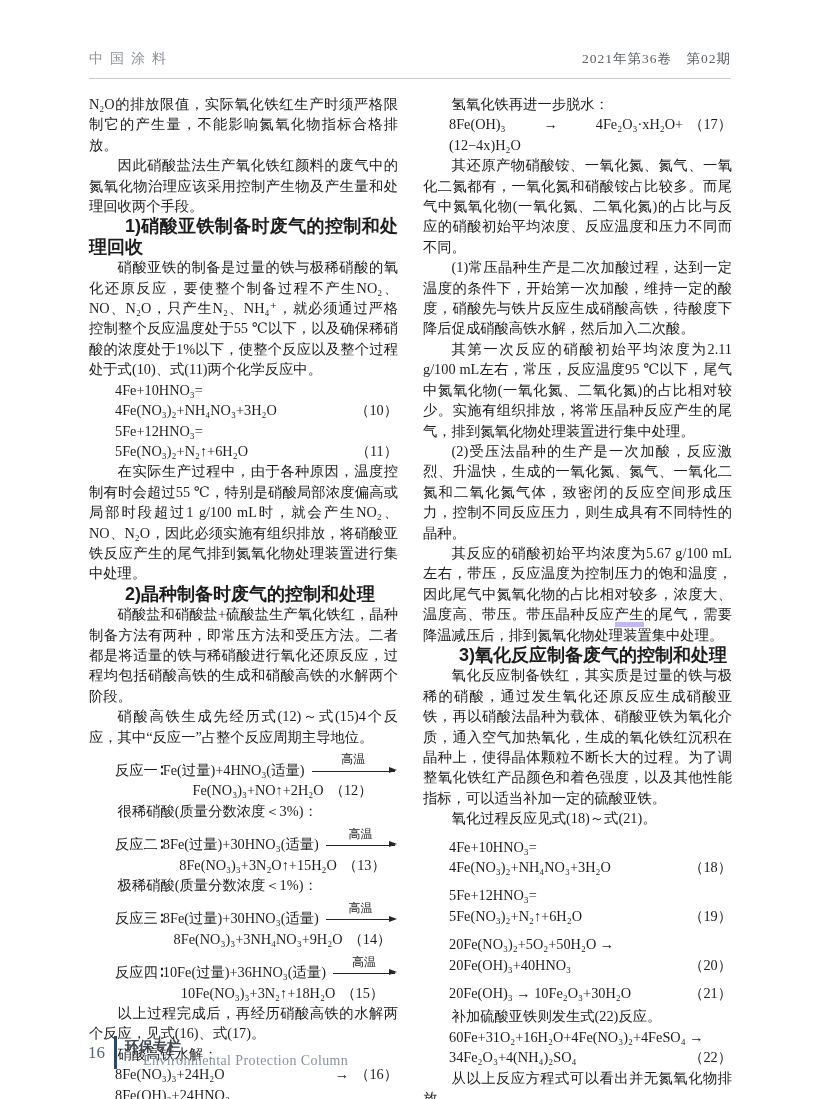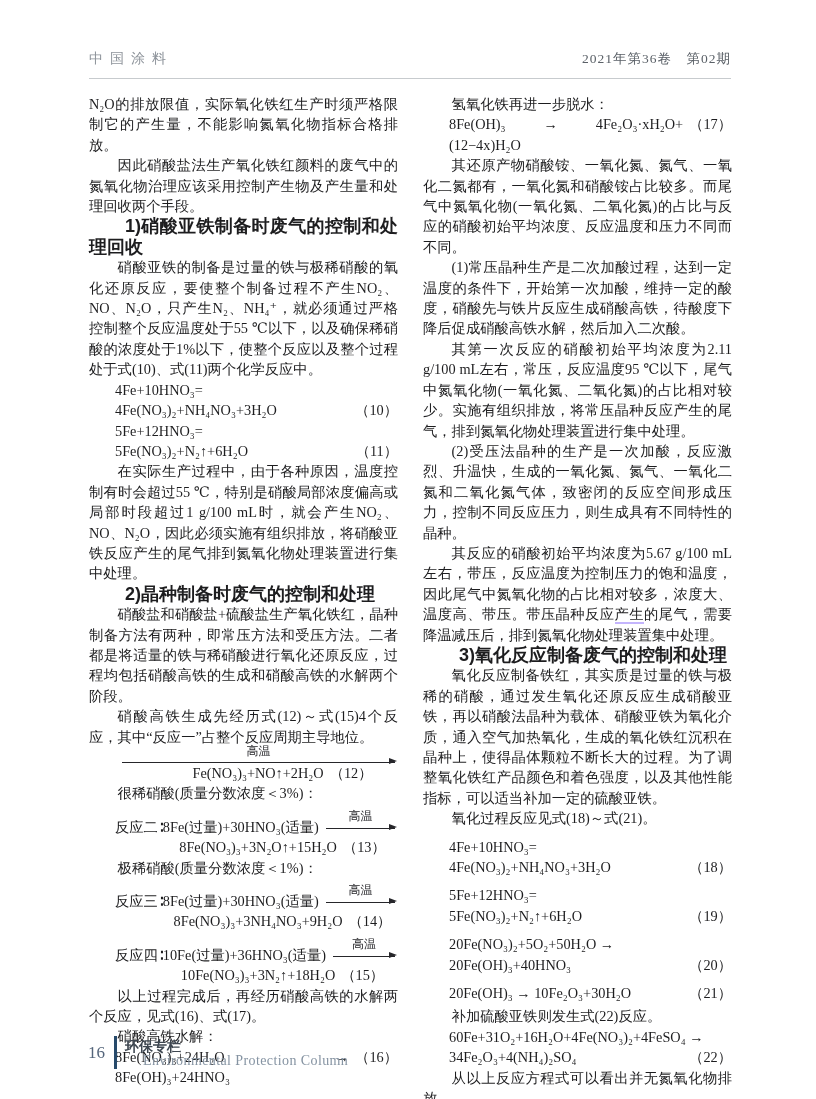--- a/index.html
+++ b/index.html
@@ -32,21 +32,21 @@
   .rxn{padding-top:13px;}
   .rxn-head{display:flex;align-items:center;padding-left:26px;}
   .rxn-head .head-text{white-space:nowrap;}
   .arrow{flex:1;position:relative;height:0;border-top:1.4px solid #26262a;margin:2px 3px 0 7px;min-width:34px;}
   .arrow::after{
     content:"";position:absolute;right:-2px;top:-4.6px;
     border-left:8px solid #26262a;border-top:3.9px solid transparent;border-bottom:3.9px solid transparent;
   }
   .cond{position:absolute;left:50%;transform:translateX(-50%);bottom:2px;font-size:12px;white-space:nowrap;color:#26262a;}
   .rxn-prod{display:flex;justify-content:center;align-items:baseline;padding-left:78px;}
-  .u{border-bottom:2px solid #c4b5fd;}
+  .u{border-bottom:5px solid #c4b5fd;}
   
   .footer{position:absolute;left:88px;top:1036px;display:flex;align-items:center;}
   .pageno{font-size:17px;color:#54657b;margin-right:9px;}
   .bar{width:3px;height:33px;margin-right:8px;}
   .ft-cn{font-size:14px;font-weight:bold;color:#3d4650;font-family:"Liberation Sans","DejaVu Sans",sans-serif;line-height:17px;}
   .ft-en{font-size:14px;color:#8593a2;letter-spacing:0.4px;line-height:12px;font-family:"Liberation Serif","DejaVu Serif",serif;margin-left:18px;}
 </style>
 </head>
 <body>
 
@@ -79,20 +79,21 @@
       </div>
     </div>
 
     <p class="para">在实际生产过程中，由于各种原因，温度控制有时会超过55 ℃，特别是硝酸局部浓度偏高或局部时段超过1 g/100 mL时，就会产生NO₂、NO、N₂O，因此必须实施有组织排放，将硝酸亚铁反应产生的尾气排到氮氧化物处理装置进行集中处理。</p>
     <p class="heading">2)晶种制备时废气的控制和处理</p>
     <p class="para">硝酸盐和硝酸盐+硫酸盐生产氧化铁红，晶种制备方法有两种，即常压方法和受压方法。二者都是将适量的铁与稀硝酸进行氧化还原反应，过程均包括硝酸高铁的生成和硝酸高铁的水解两个阶段。</p>
     <p class="para">硝酸高铁生成先经历式(12)～式(15)4个反应，其中“反应一”占整个反应周期主导地位。</p>
 
     <div class="rxn">
       <div class="rxn-head">
+        <span class="head-text">反应一∶Fe(过量)+4HNO₃(适量)</span>
         <span class="arrow">
           <span class="cond">高温</span>
         </span>
       </div>
       <div class="rxn-prod">
         <span>Fe(NO₃)₃+NO↑+2H₂O</span>
         <span class="eq-num">（12）</span>
       </div>
     </div>
 

